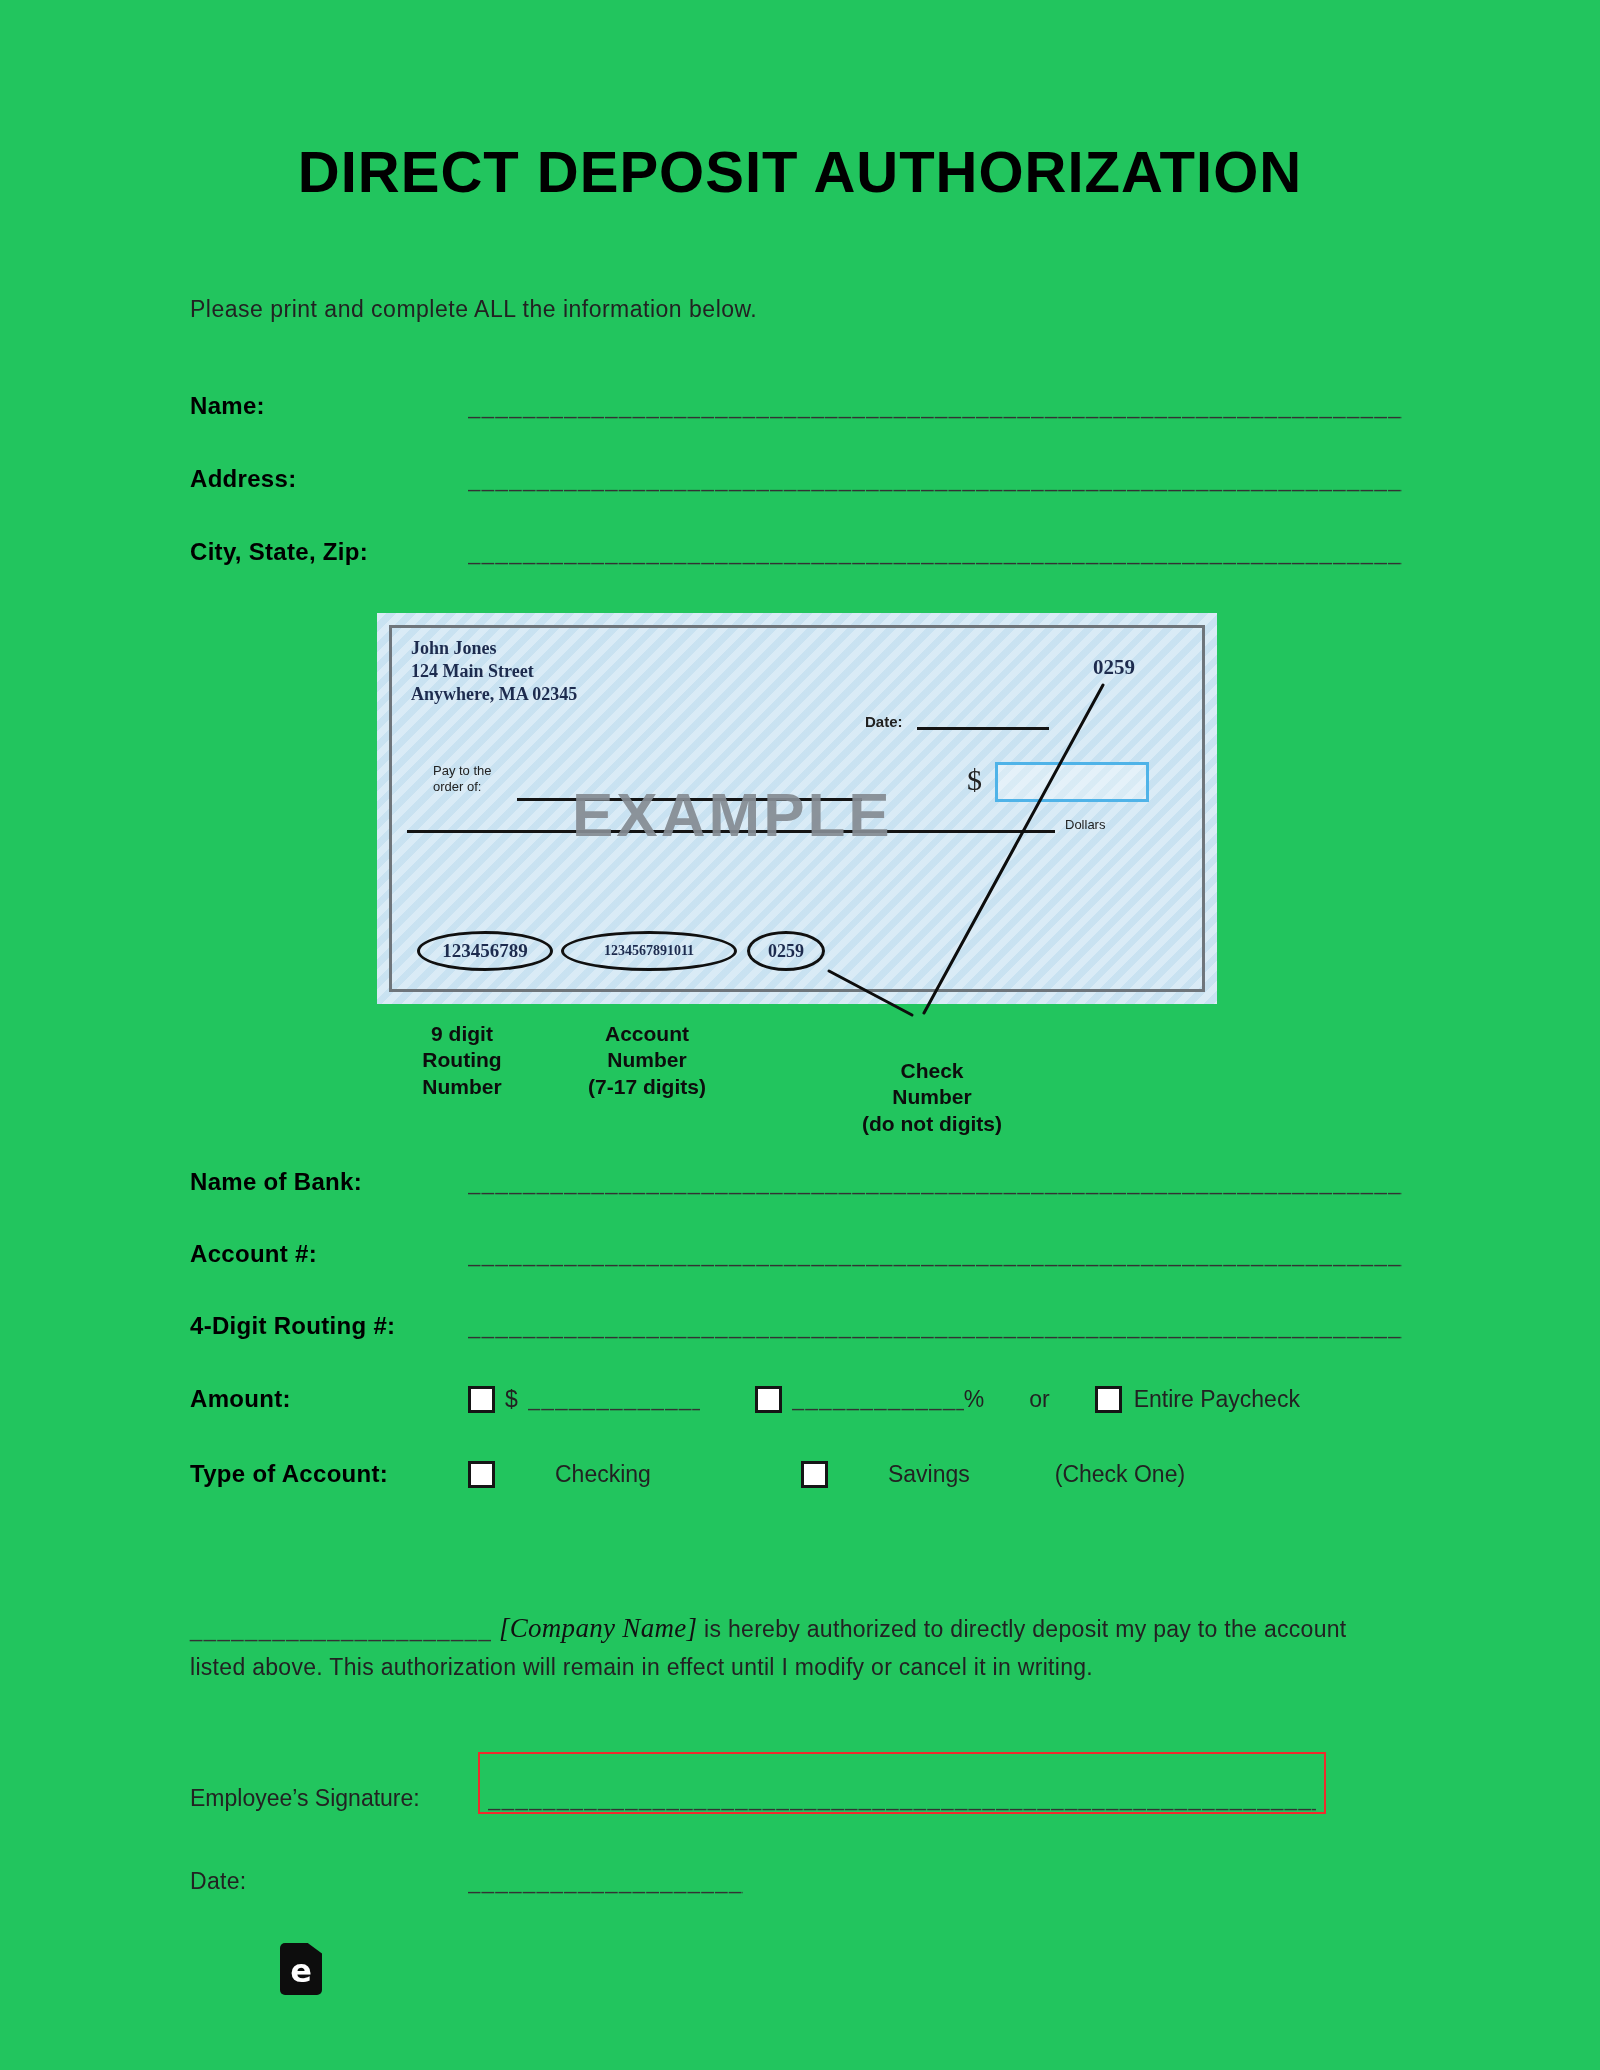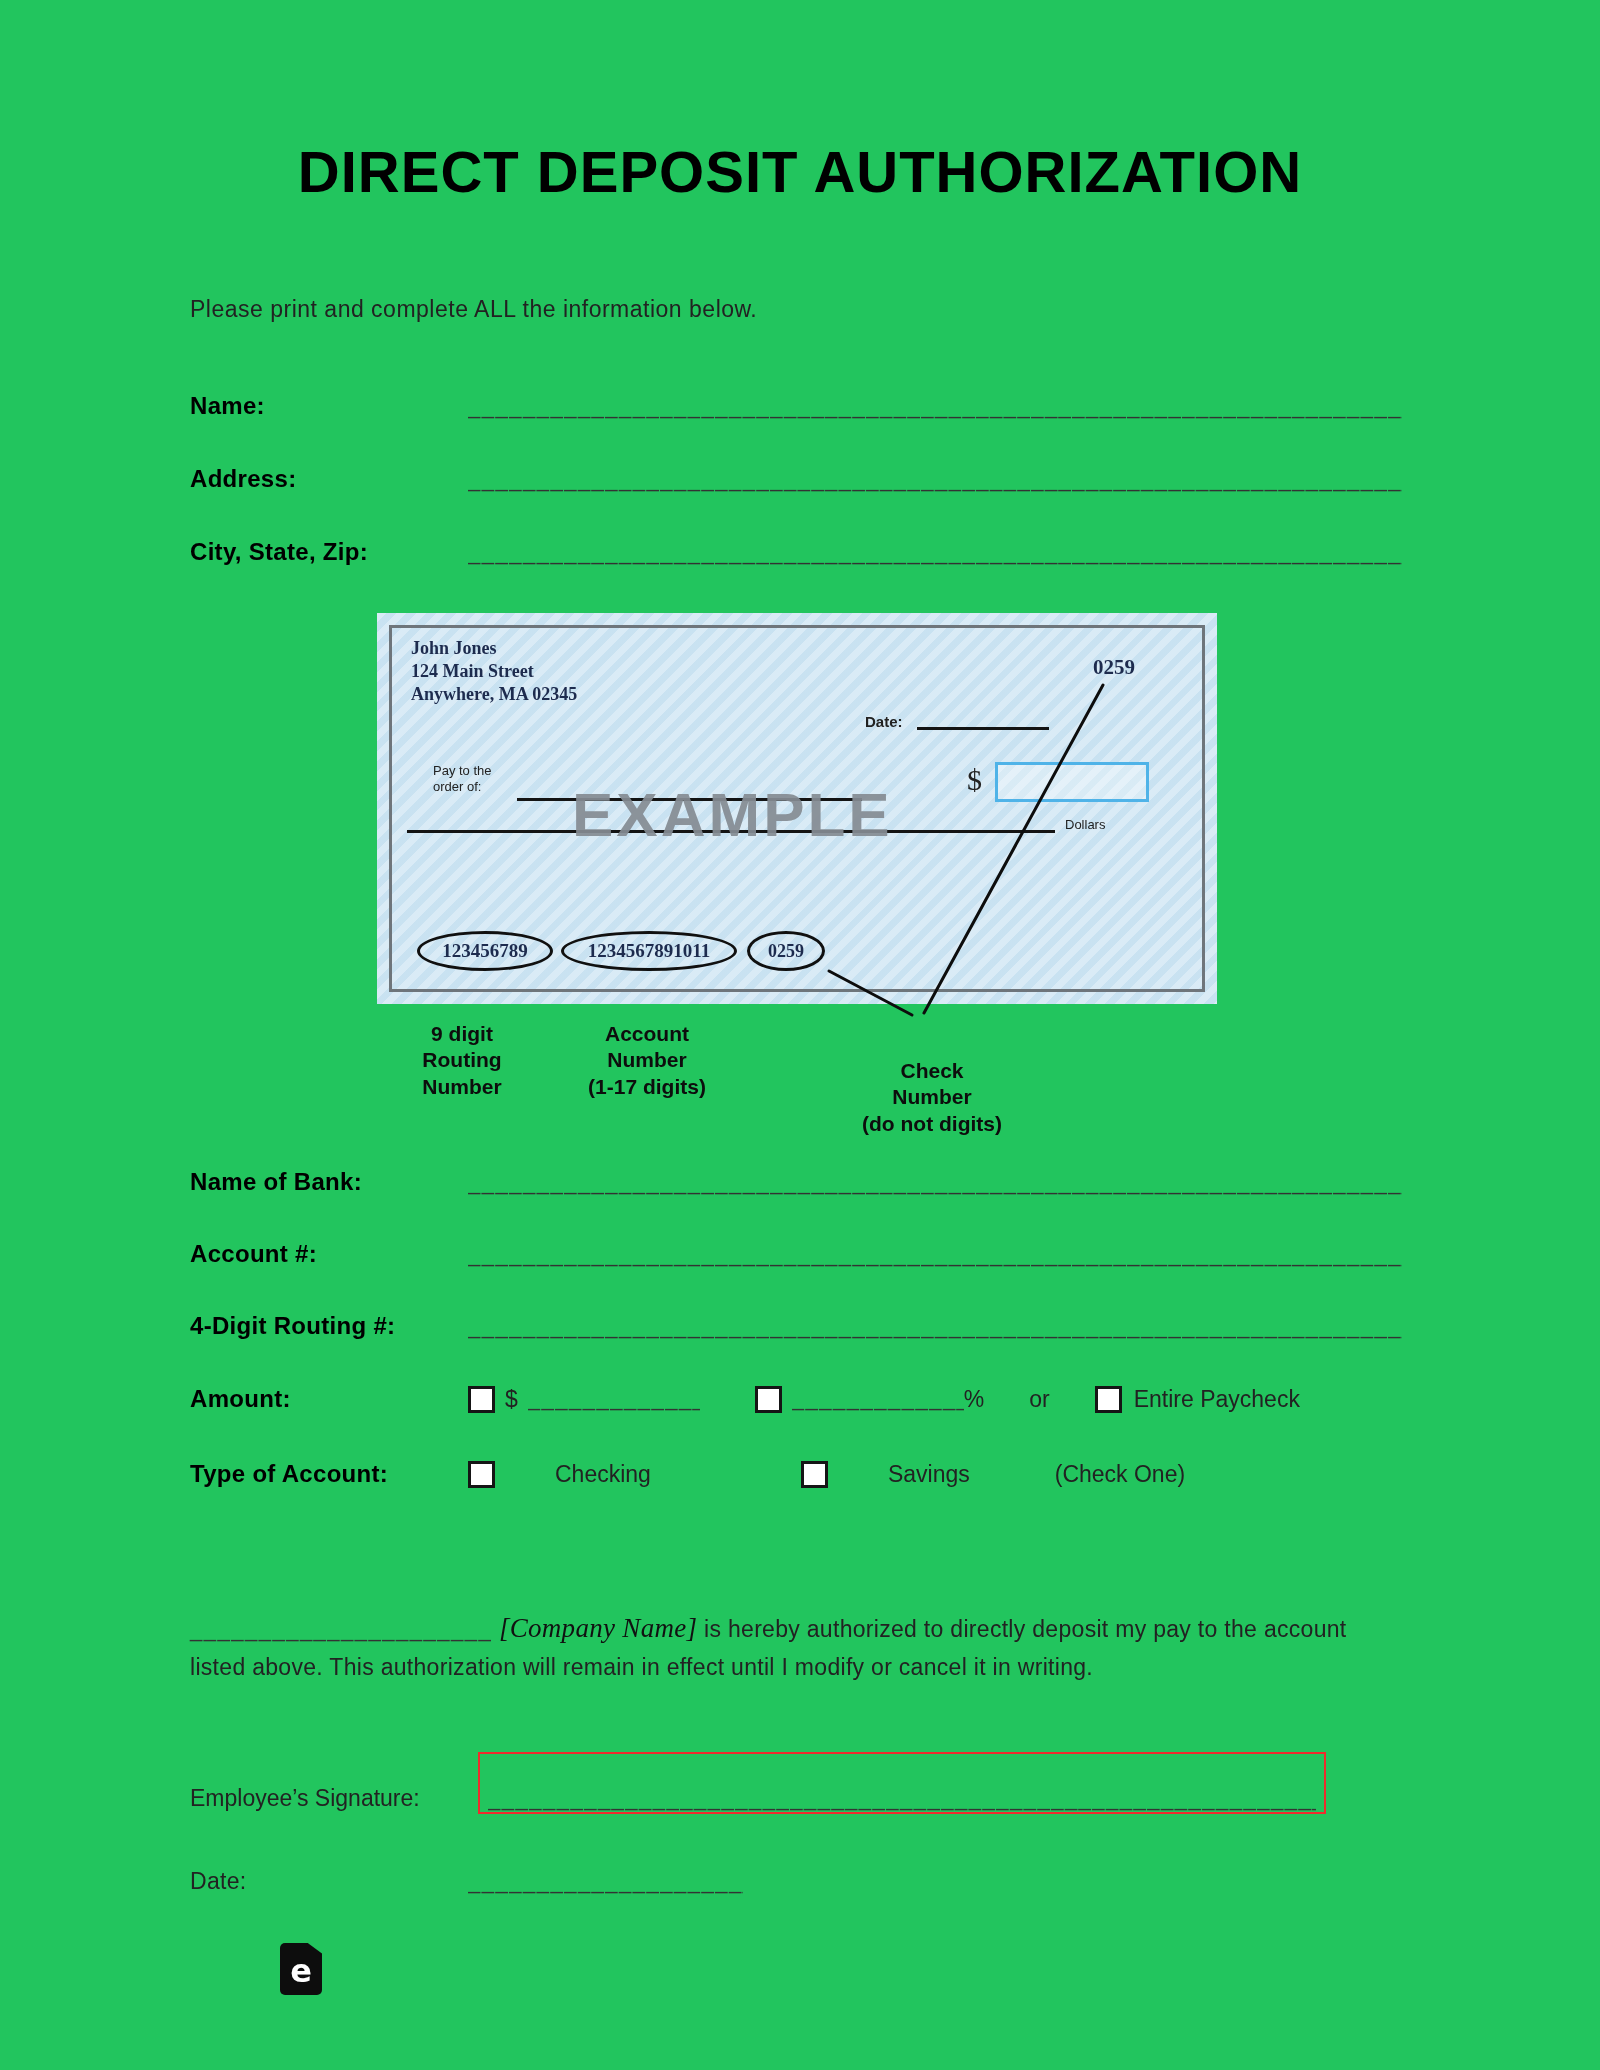--- a/index.html
+++ b/index.html
@@ -36,21 +36,21 @@
   .abox { position:absolute; left:618px; top:149px; width:154px; height:40px; border:3px solid #4fb3e8;
           background:rgba(255,255,255,.3); }
   .dollars-line { position:absolute; left:30px; top:200px; width:648px; height:20px; border-bottom:3px solid #141414; }
   .dollars { position:absolute; left:688px; top:204px; font-size:13px; color:#222; }
   .watermark { position:absolute; left:195px; top:166px; font-size:62px; font-weight:bold; letter-spacing:3px;
                color:#858c93; opacity:.92; }
   .oval { position:absolute; top:318px; height:40px; border:3px solid #101010; border-radius:50%;
           display:flex; align-items:center; justify-content:center;
           font-family:"Liberation Serif", serif; font-weight:bold; color:#1d2b4e; }
   .oval1 { left:40px;  width:136px; font-size:19px; }
-  .oval2 { left:184px; width:176px; font-size:19px; }
+  .oval2 { left:184px; width:176px; font-size:14px; }
   .oval3 { left:370px; width:78px;  font-size:18px; }
   .caption { position:absolute; top:408px; text-align:center; font-weight:bold; font-size:21px;
              line-height:1.25; color:#0d0d0d; }
   .cap1 { left:15px;  width:140px; }
   .cap2 { left:170px; width:200px; }
   .cap3 { left:440px; width:230px;margin-top:37px; }
   .pointer-svg { position:absolute; left:0; top:0; width:840px; height:530px; pointer-events:none; z-index:5; }
 
   
   .cb { display:inline-block; width:27px; height:27px; border:3px solid #151515; background:#fff; flex:0 0 27px; }
@@ -139,21 +139,21 @@
     </div>
 
     <div class="caption cap1">
       <div>9 digit</div>
       <div>Routing</div>
       <div>Number</div>
     </div>
     <div class="caption cap2">
       <div>Account</div>
       <div>Number</div>
-      <div>(1-17 digits)</div>
+      <div>(7-17 digits)</div>
     </div>
     <div class="caption cap3">
       <div>Check</div>
       <div>Number</div>
       <div>(do not digits)</div>
     </div>
 
     <svg class="pointer-svg" viewBox="0 0 840 530">
       <line x1="535" y1="402" x2="452" y2="358" stroke="#0d0d0d" stroke-width="3" stroke-linecap="round"></line>
       <line x1="547" y1="400" x2="726" y2="72" stroke="#0d0d0d" stroke-width="3" stroke-linecap="round"></line>

